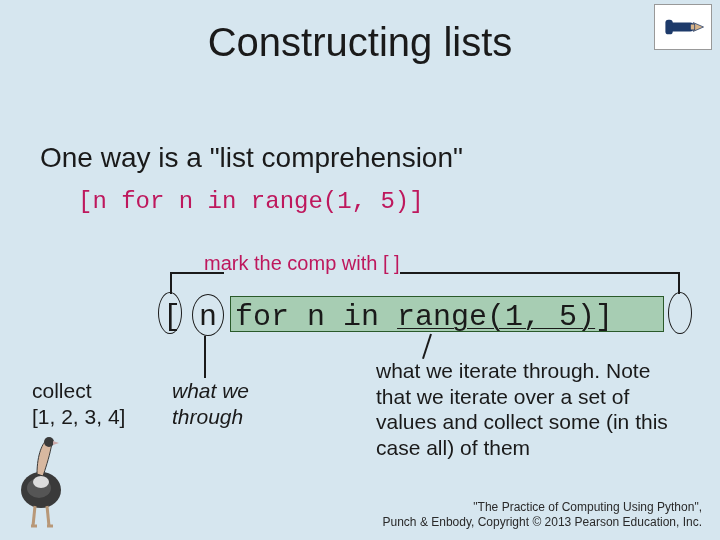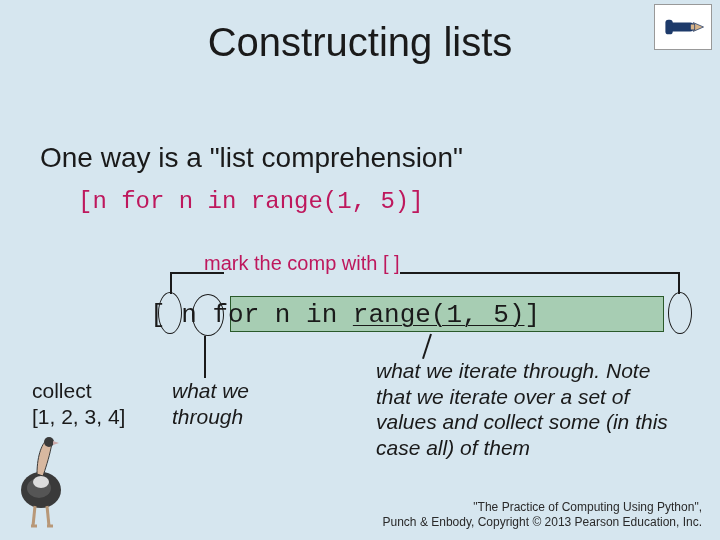--- a/index.html
+++ b/index.html
@@ -44,23 +44,23 @@
     position: absolute;
     top: 252px;
     left: 204px;
     font-size: 20px;
     color: #be185d;
   }
   
   .big-code {
     position: absolute;
     top: 300px;
-    left: 150px;
+    left: 163px;
     font-family: "Courier New", Courier, monospace;
-    font-size: 26px;
+    font-size: 30px;
     letter-spacing: 0px;
     white-space: nowrap;
     text-align: right;
   }
   .big-code .underline-iter {
     text-decoration: underline;
     text-decoration-thickness: 1px;
     text-underline-offset: 3px;
   }
   
@@ -121,21 +121,20 @@
     font-style: italic;
   }
   
   .iter-label {
     position: absolute;
     top: 358px;
     left: 376px;
     width: 300px;
     font-size: 21px;
     line-height: 1.22;
-    font-style: italic;
   }
   
   .footer {
     position: absolute;
     bottom: 10px;
     right: 18px;
     text-align: right;
     font-size: 12px;
     color: #2a2a2a;
     line-height: 1.25;

